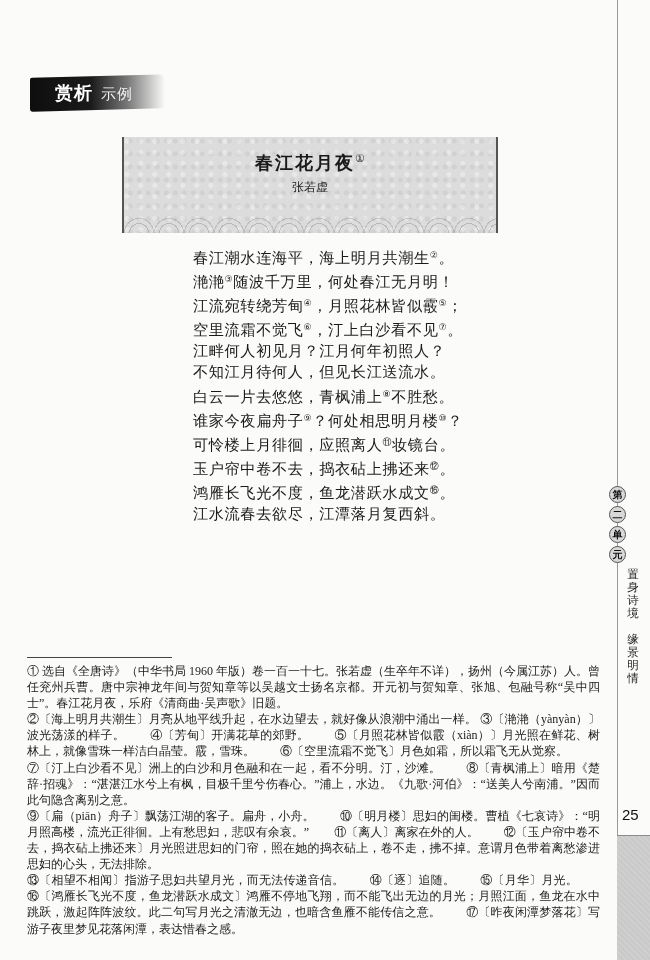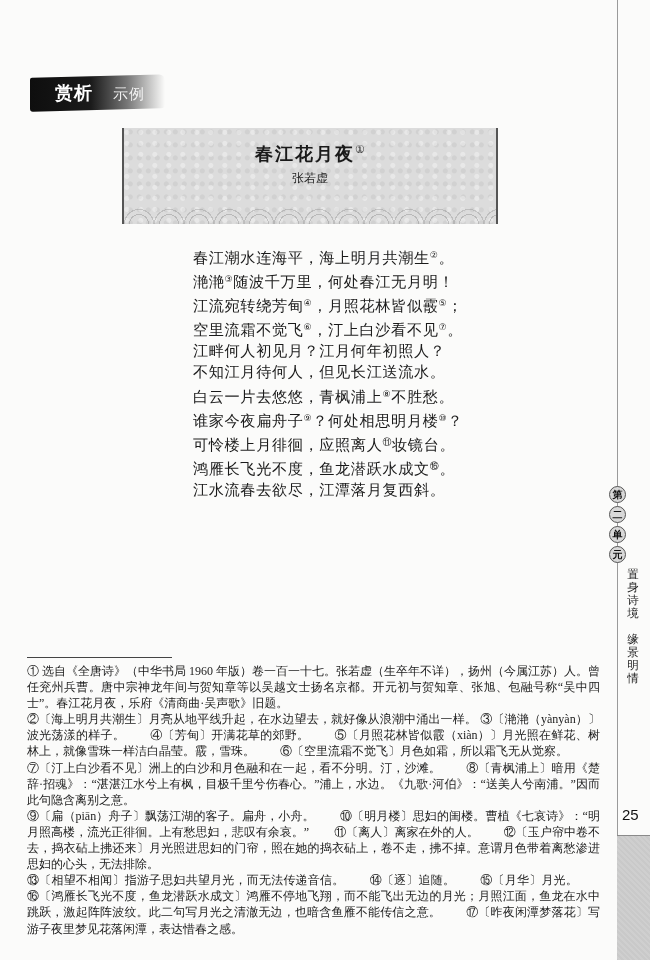--- a/index.html
+++ b/index.html
@@ -22,24 +22,24 @@
     position: absolute; left: 30px; top: 76px; width: 135px; height: 34px;
     background: linear-gradient(90deg, #0e0e0e 0%, #1a1a1a 45%, #777 72%, rgba(255,255,255,0) 100%);
     transform: skewY(-1.5deg);
     border-radius: 2px 6px 4px 3px;
   }
   .banner-text {
     position: absolute; left: 55px; top: 81px; height: 26px;
     font-size: 18px; color: #fff; font-weight: bold; letter-spacing: 1px;
     display: flex; align-items: baseline;
   }
-  .banner-text .small { font-size: 15px; font-weight: normal; margin-left: 20px; color: #f2f2f2; }
+  .banner-text .small { font-size: 15px; font-weight: normal; margin-left: 8px; color: #f2f2f2; }
   
   .title-box {
-    position: absolute; left: 122px; top: 128px; width: 372px; height: 96px;
+    position: absolute; left: 122px; top: 137px; width: 372px; height: 96px;
     background: #dcdcdc;
     background-image:
       radial-gradient(circle at 20% 40%, rgba(255,255,255,0.35) 0 2px, transparent 3px),
       radial-gradient(circle at 70% 30%, rgba(0,0,0,0.05) 0 2px, transparent 3px);
     background-size: 14px 11px, 9px 13px;
     border-left: 2px solid #555; border-right: 2px solid #555;
   }
   .title-box .clouds {
     position: absolute; left: 0; right: 0; bottom: 0; height: 22px;
     background-image: radial-gradient(circle at 50% 100%, transparent 0 9px, rgba(120,120,120,0.35) 9px 10px, transparent 10px 14px, rgba(120,120,120,0.3) 14px 15px, transparent 15px);
@@ -116,20 +116,21 @@
 <div class="poem" id="poem">
     <div class="line"><span>春江潮水连海平，海上明月共潮生</span><sup>②</sup><span>。</span></div>
     <div class="line"><span>滟滟</span><sup>③</sup><span>随波千万里，何处春江无月明！</span></div>
     <div class="line"><span>江流宛转绕芳甸</span><sup>④</sup><span>，月照花林皆似霰</span><sup>⑤</sup><span>；</span></div>
     <div class="line"><span>空里流霜不觉飞</span><sup>⑥</sup><span>，汀上白沙看不见</span><sup>⑦</sup><span>。</span></div>
     <div class="line"><span>江畔何人初见月？江月何年初照人？</span></div>
     <div class="line"><span>不知江月待何人，但见长江送流水。</span></div>
     <div class="line"><span>白云一片去悠悠，青枫浦上</span><sup>⑧</sup><span>不胜愁。</span></div>
     <div class="line"><span>谁家今夜扁舟子</span><sup>⑨</sup><span>？何处相思明月楼</span><sup>⑩</sup><span>？</span></div>
     <div class="line"><span>可怜楼上月徘徊，应照离人</span><sup>⑪</sup><span>妆镜台。</span></div>
+    <div class="line"><span>玉户帘中卷不去，捣衣砧上拂还来</span><sup>⑫</sup><span>。</span></div>
     <div class="line"><span>鸿雁长飞光不度，鱼龙潜跃水成文</span><sup>⑯</sup><span>。</span></div>
     <div class="line"><span>江水流春去欲尽，江潭落月复西斜。</span></div>
   </div>
 
 <div class="unit-tab">
   <div class="unit-circle">第</div>
   <div class="unit-circle">二</div>
   <div class="unit-circle">单</div>
   <div class="unit-circle">元</div>
 </div>

